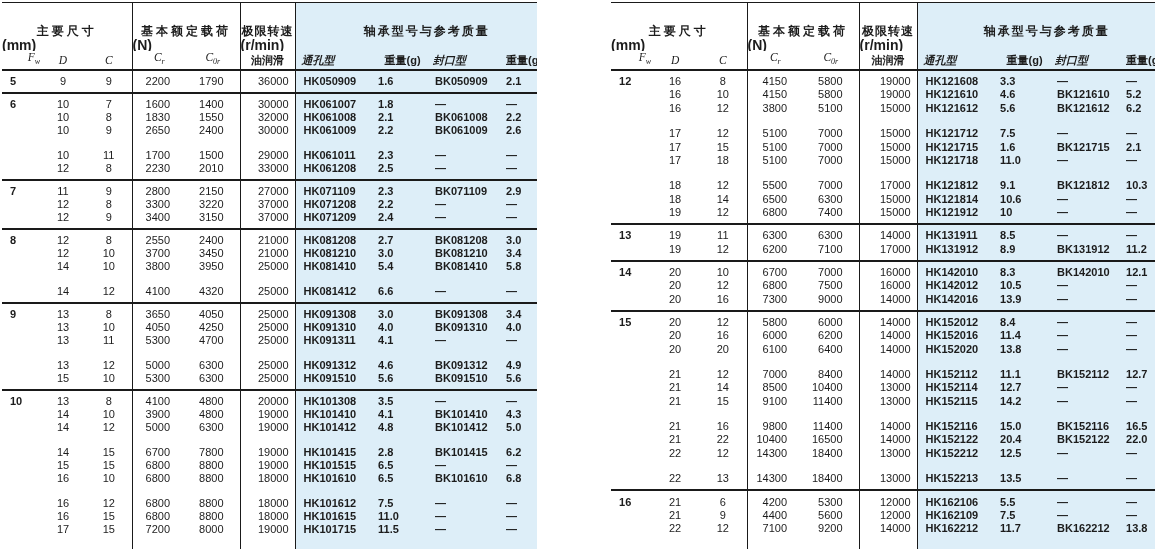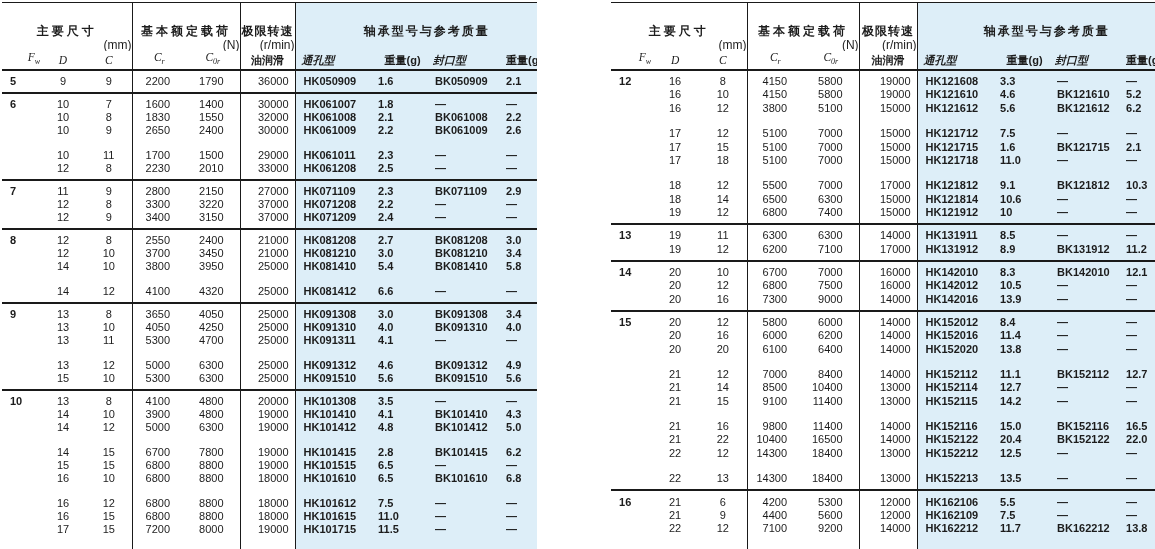--- a/index.html
+++ b/index.html
@@ -24,21 +24,21 @@
   .hrow-b th { border-bottom:2px solid var(--line); }
   tbody { border-top:2px solid var(--line); }
   tbody:first-of-type { border-top:none; }
   tbody tr:first-child td { padding-top:4px; }
   tbody tr:last-child  td { padding-bottom:4px; }
   tr.spacer { height:12px; }
   .bl { border-left:1px solid var(--line); }
   .hl { background:var(--hl); }
   .gt { font-weight:bold; font-size:12px; text-align:center; letter-spacing:3px; margin-top:21px; line-height:15px; }
   .gt.tight { letter-spacing:1px; }
-  .gu { font-size:12px; font-weight:normal; text-align:right; line-height:12px; letter-spacing:0; }
+  .gu { font-size:14px; font-weight:bold; text-align:left; line-height:12px; letter-spacing:0; }
   .th-model .gt { margin-top:9px; letter-spacing:2px;margin-left:21px; }
   .sh { font-weight:bold; text-align:center; font-size:11px; }
   .sh-fw { text-align:right; padding-left:8px; }
   .sh-left { text-align:left; padding-left:6px;font-style:italic; }
   .sh-wt { text-align:center; padding-left:3px; }
   .sym { font-style:italic; font-family:"Liberation Serif", serif; font-size:11.5px; font-weight:normal; }
   .sym sub { font-size:8px; }
   td.c-fw { font-weight:bold; text-align:left; padding-left:8px; }
   td.t-c { text-align:center; }
   td.c-num { text-align:right; padding-right:16px; }

